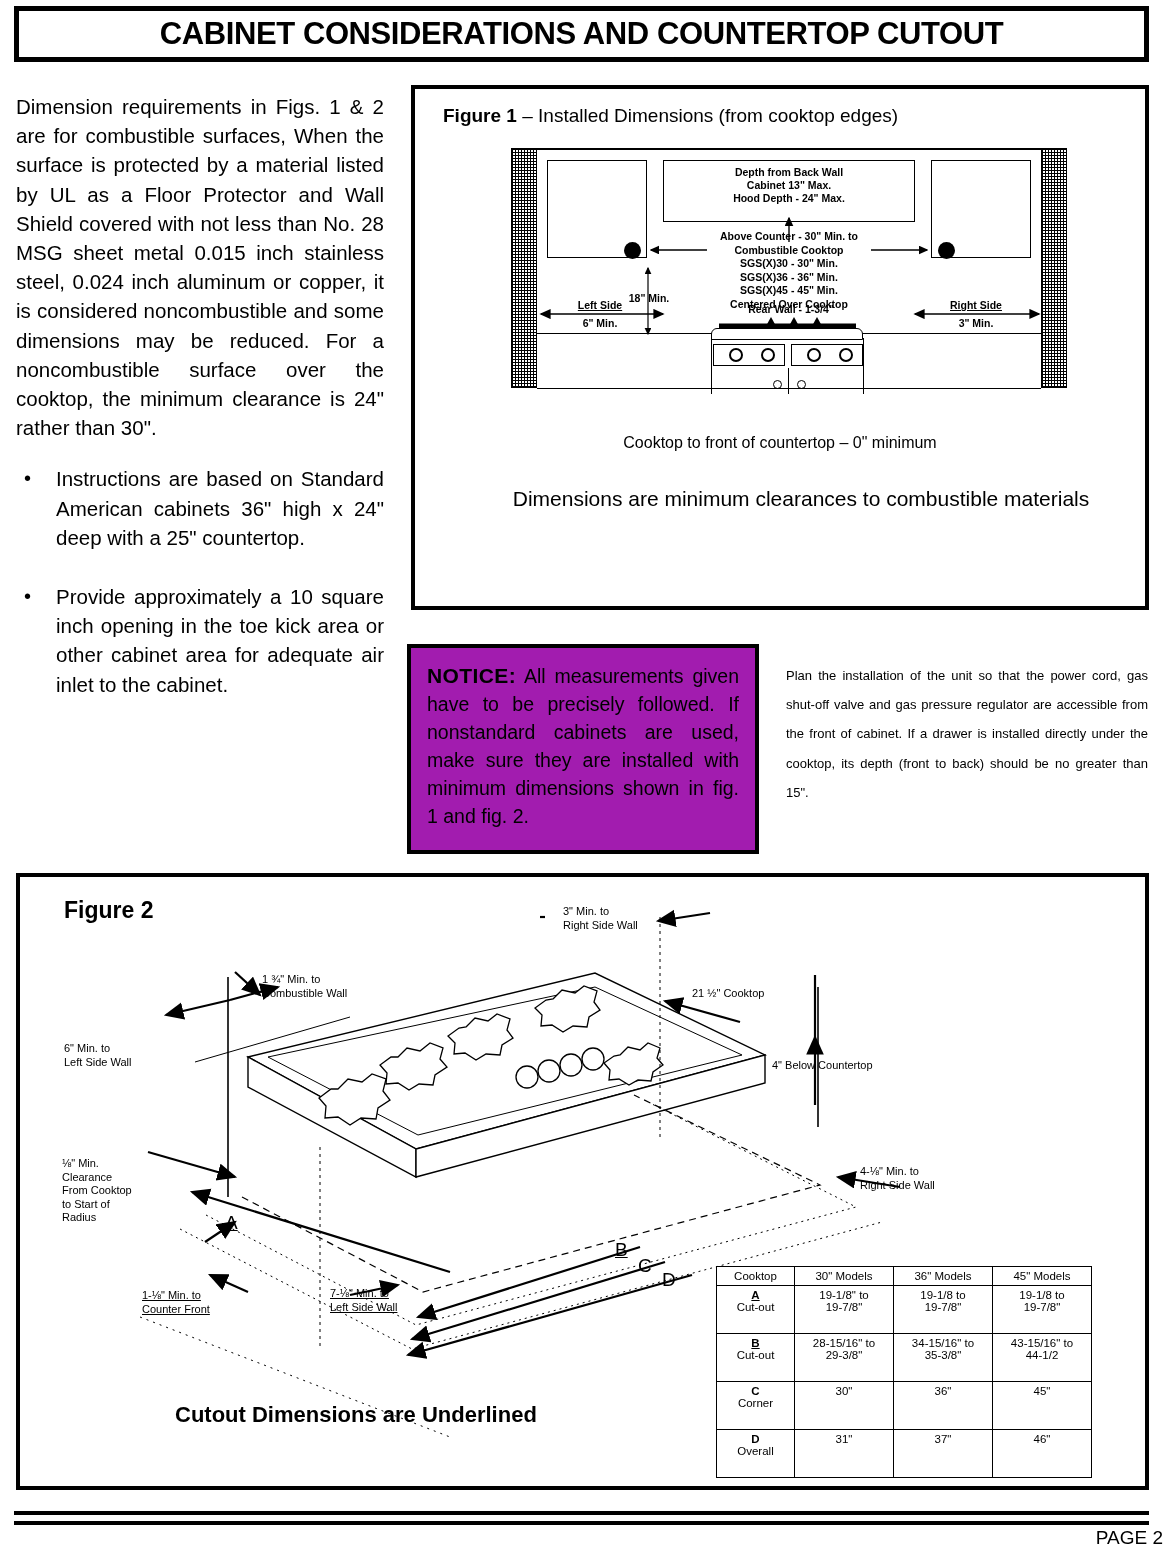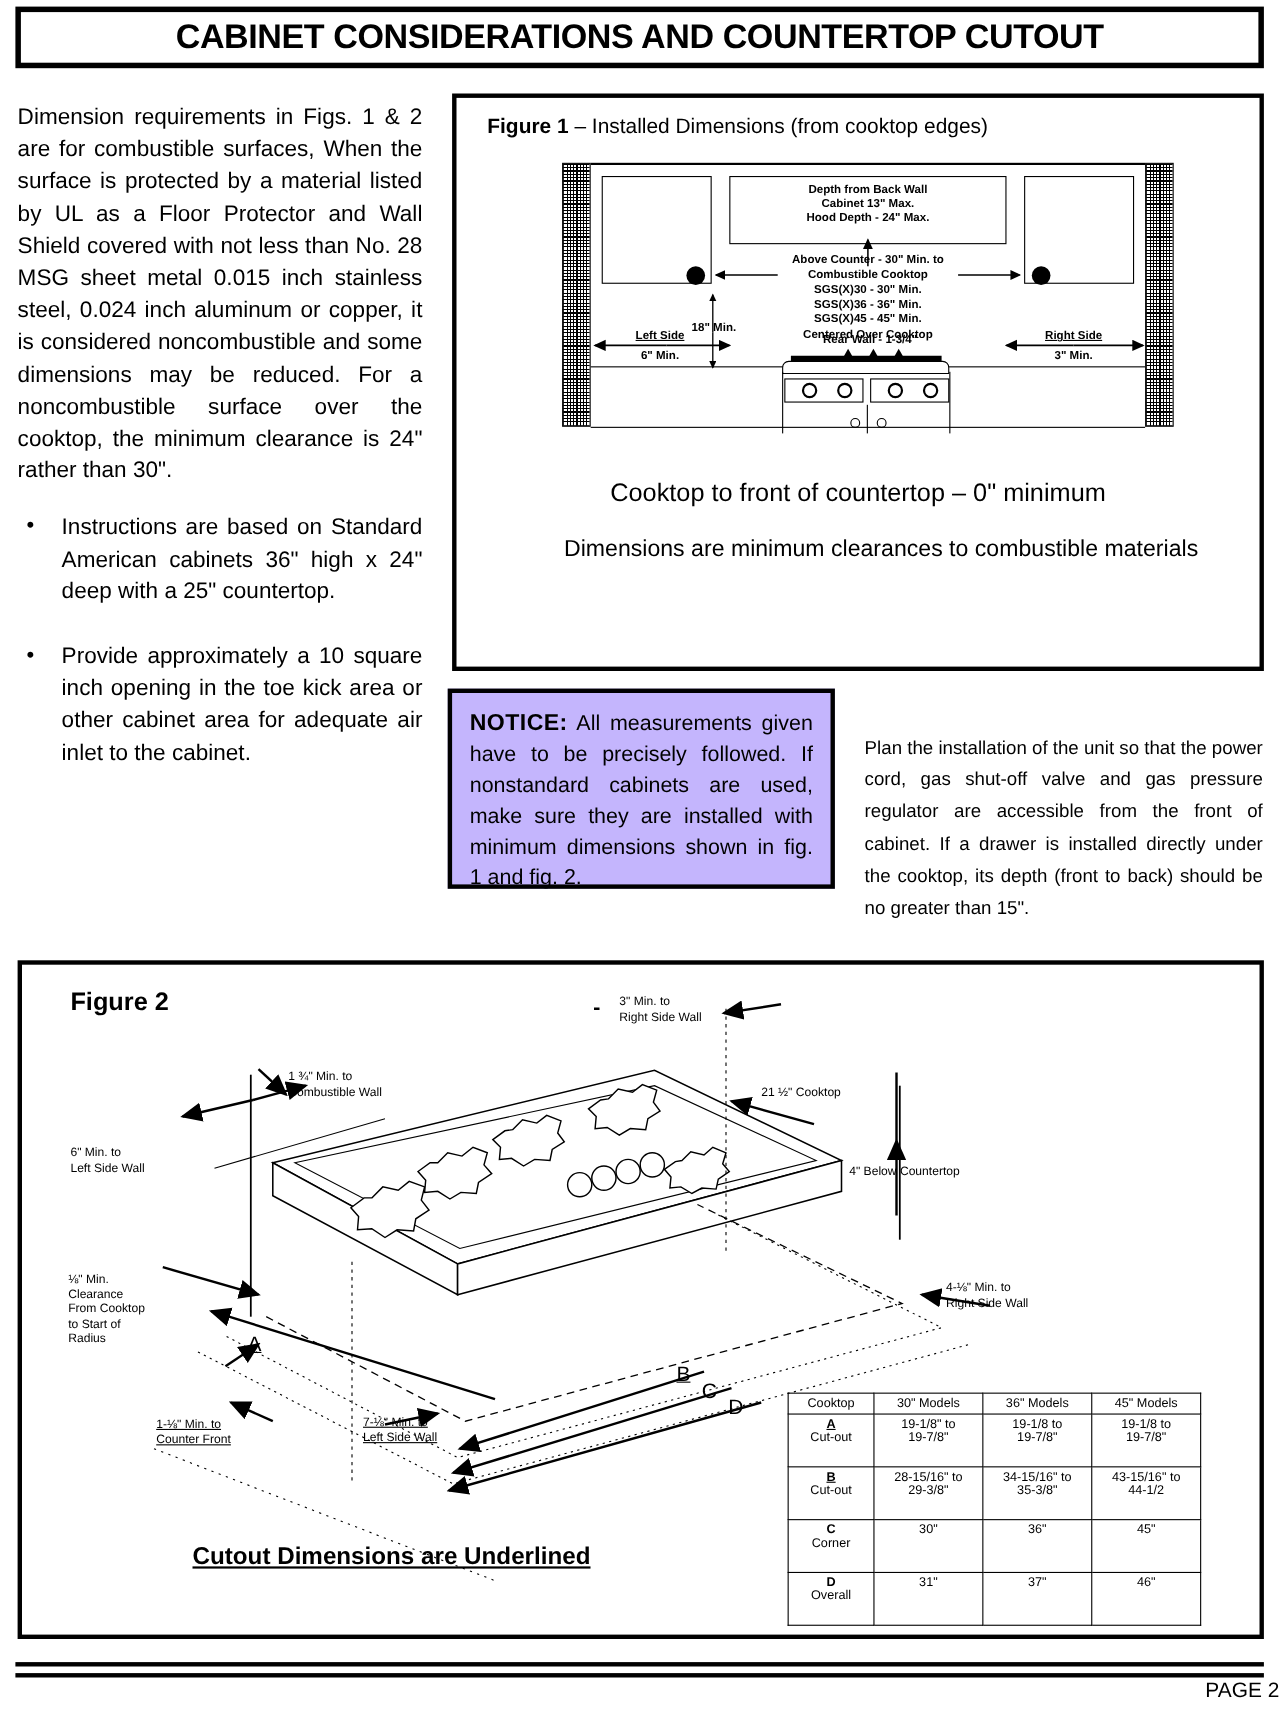--- a/index.html
+++ b/index.html
@@ -59,21 +59,21 @@
     position:absolute; left:411px; top:85px; width:738px; height:525px;
     border: 4px solid #000; background:#fff;
   }
   .fig1-title {
     position:absolute; left:28px; top:16px;
     font-size: 19px; white-space:nowrap;
   }
   .fig1-title b { font-weight:bold; }
   .fig1-cap1 {
     position:absolute; left:0; right:0; top:345px;
-    text-align:center; font-size: 23px;
+    text-align:center; font-size: 16px;
   }
   .fig1-cap2 {
     position:absolute; left:0; right:0; top:398px;
     text-align:center; font-size: 21px; padding-left: 42px;
   }
   .fig1-art {
     position:absolute; left:96px; top:53px; width:556px; height:270px;
   }
   .hatchwall {
     position:absolute;
@@ -101,47 +101,47 @@
     position:absolute; width:14px; height:14px; border-radius:50%;
     border:2px solid #000; background:#fff;
   }
   .small-circ {
     position:absolute; width:9px; height:9px; border-radius:50%;
     border:1.5px solid #000; background:#fff;
   }
 
   
   .notice-box {
-    position:absolute; left:407px; top:626px; width:352px; height:182px;
-    border: 4px solid #000; background:#c4b5fd;
+    position:absolute; left:407px; top:644px; width:352px; height:210px;
+    border: 4px solid #000; background:#a21caf;
     padding: 14px 16px 0 16px;
   }
   .notice-text {
     font-size: 19.5px; line-height: 28px; text-align: justify;
   }
   .notice-text b { font-weight:bold; font-size: 21px; letter-spacing:0.4px;}
 
   
   .right-col {
     position:absolute; left:786px; top:648px; width:362px;
-    font-size: 17px; line-height: 29.2px; text-align: justify;
+    font-size: 13px; line-height: 29.2px; text-align: justify;
   }
 
   
   .fig2-box {
     position:absolute; left:16px; top:873px; width:1133px; height:617px;
     border: 4px solid #000; background:#fff;
   }
   .fig2-title {
     position:absolute; left:44px; top:20px;
     font-size: 23px; font-weight:bold;
   }
   .fig2-caption {
     position:absolute; left:155px; top:525px;
-    font-size: 22px; font-weight:bold;text-decoration:underline;
+    font-size: 22px; font-weight:bold;
   }
   .f2lbl {
     position:absolute; font-size: 11px; line-height: 13.5px;
     white-space:nowrap; color:#000;
     font-family:"Liberation Sans", sans-serif;
   }
   .f2lbl.u { text-decoration: underline; }
   .f2dim {
     position:absolute; font-size: 19px; font-weight:normal;
   }

